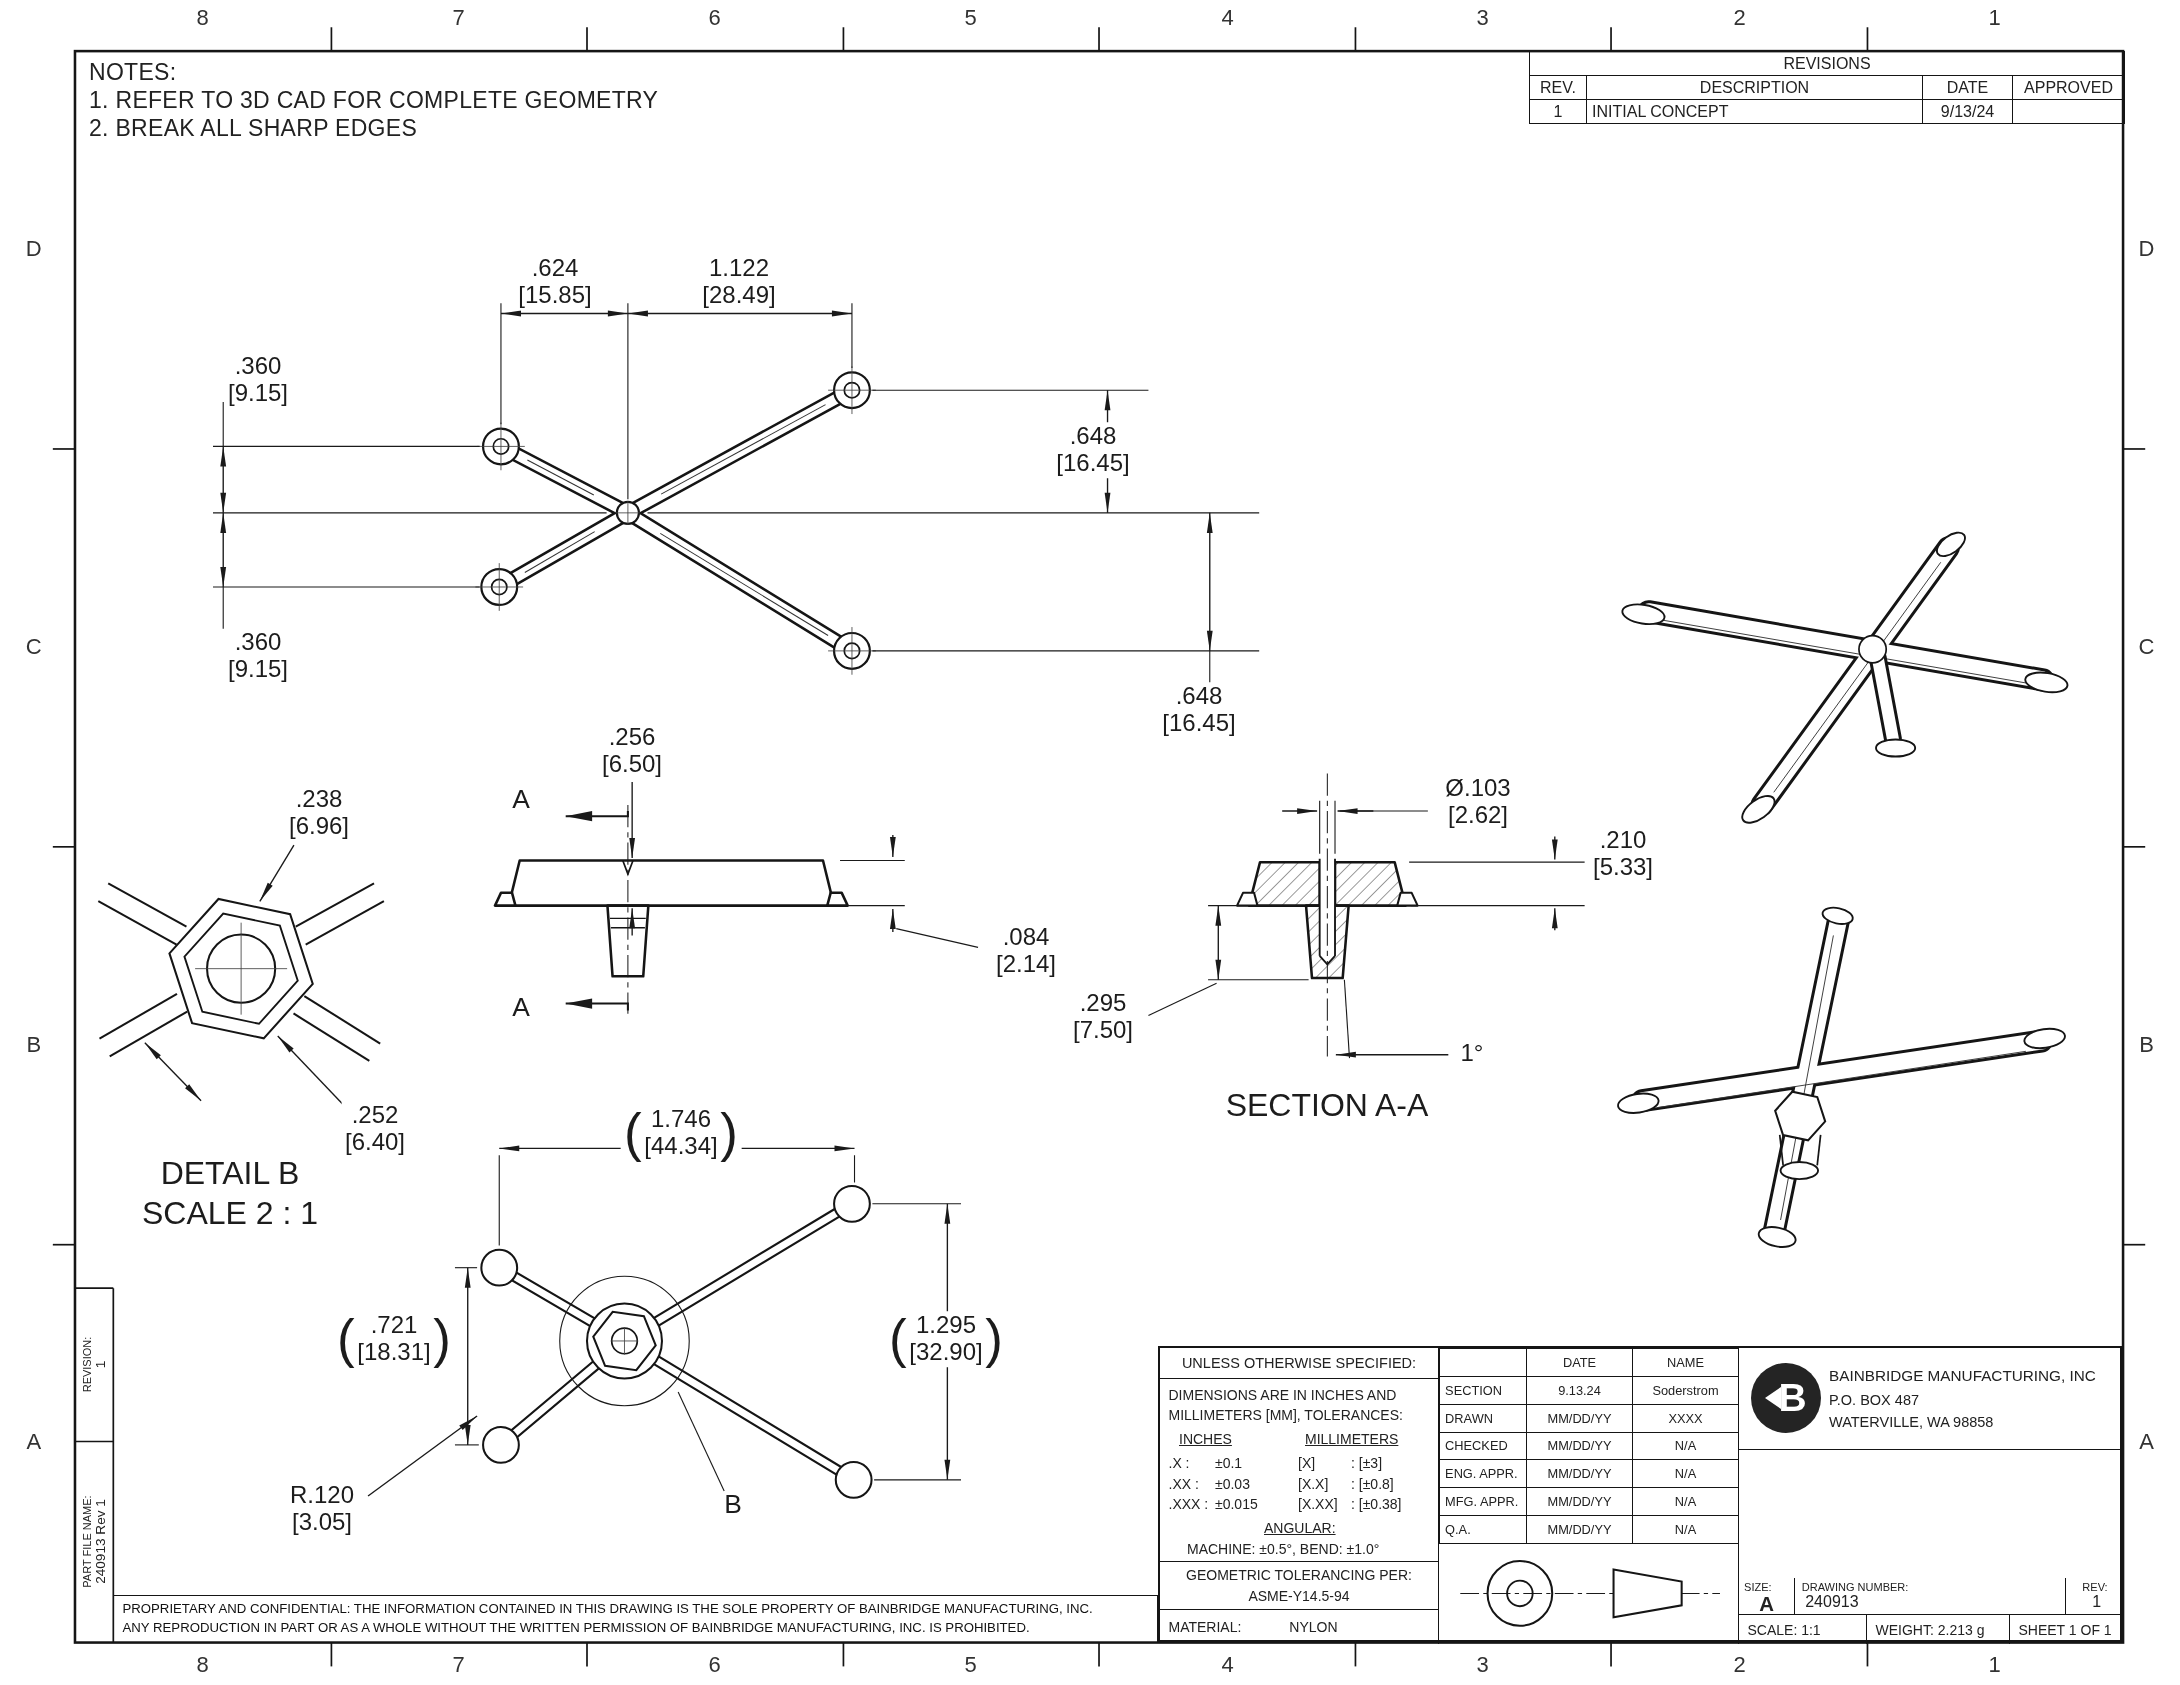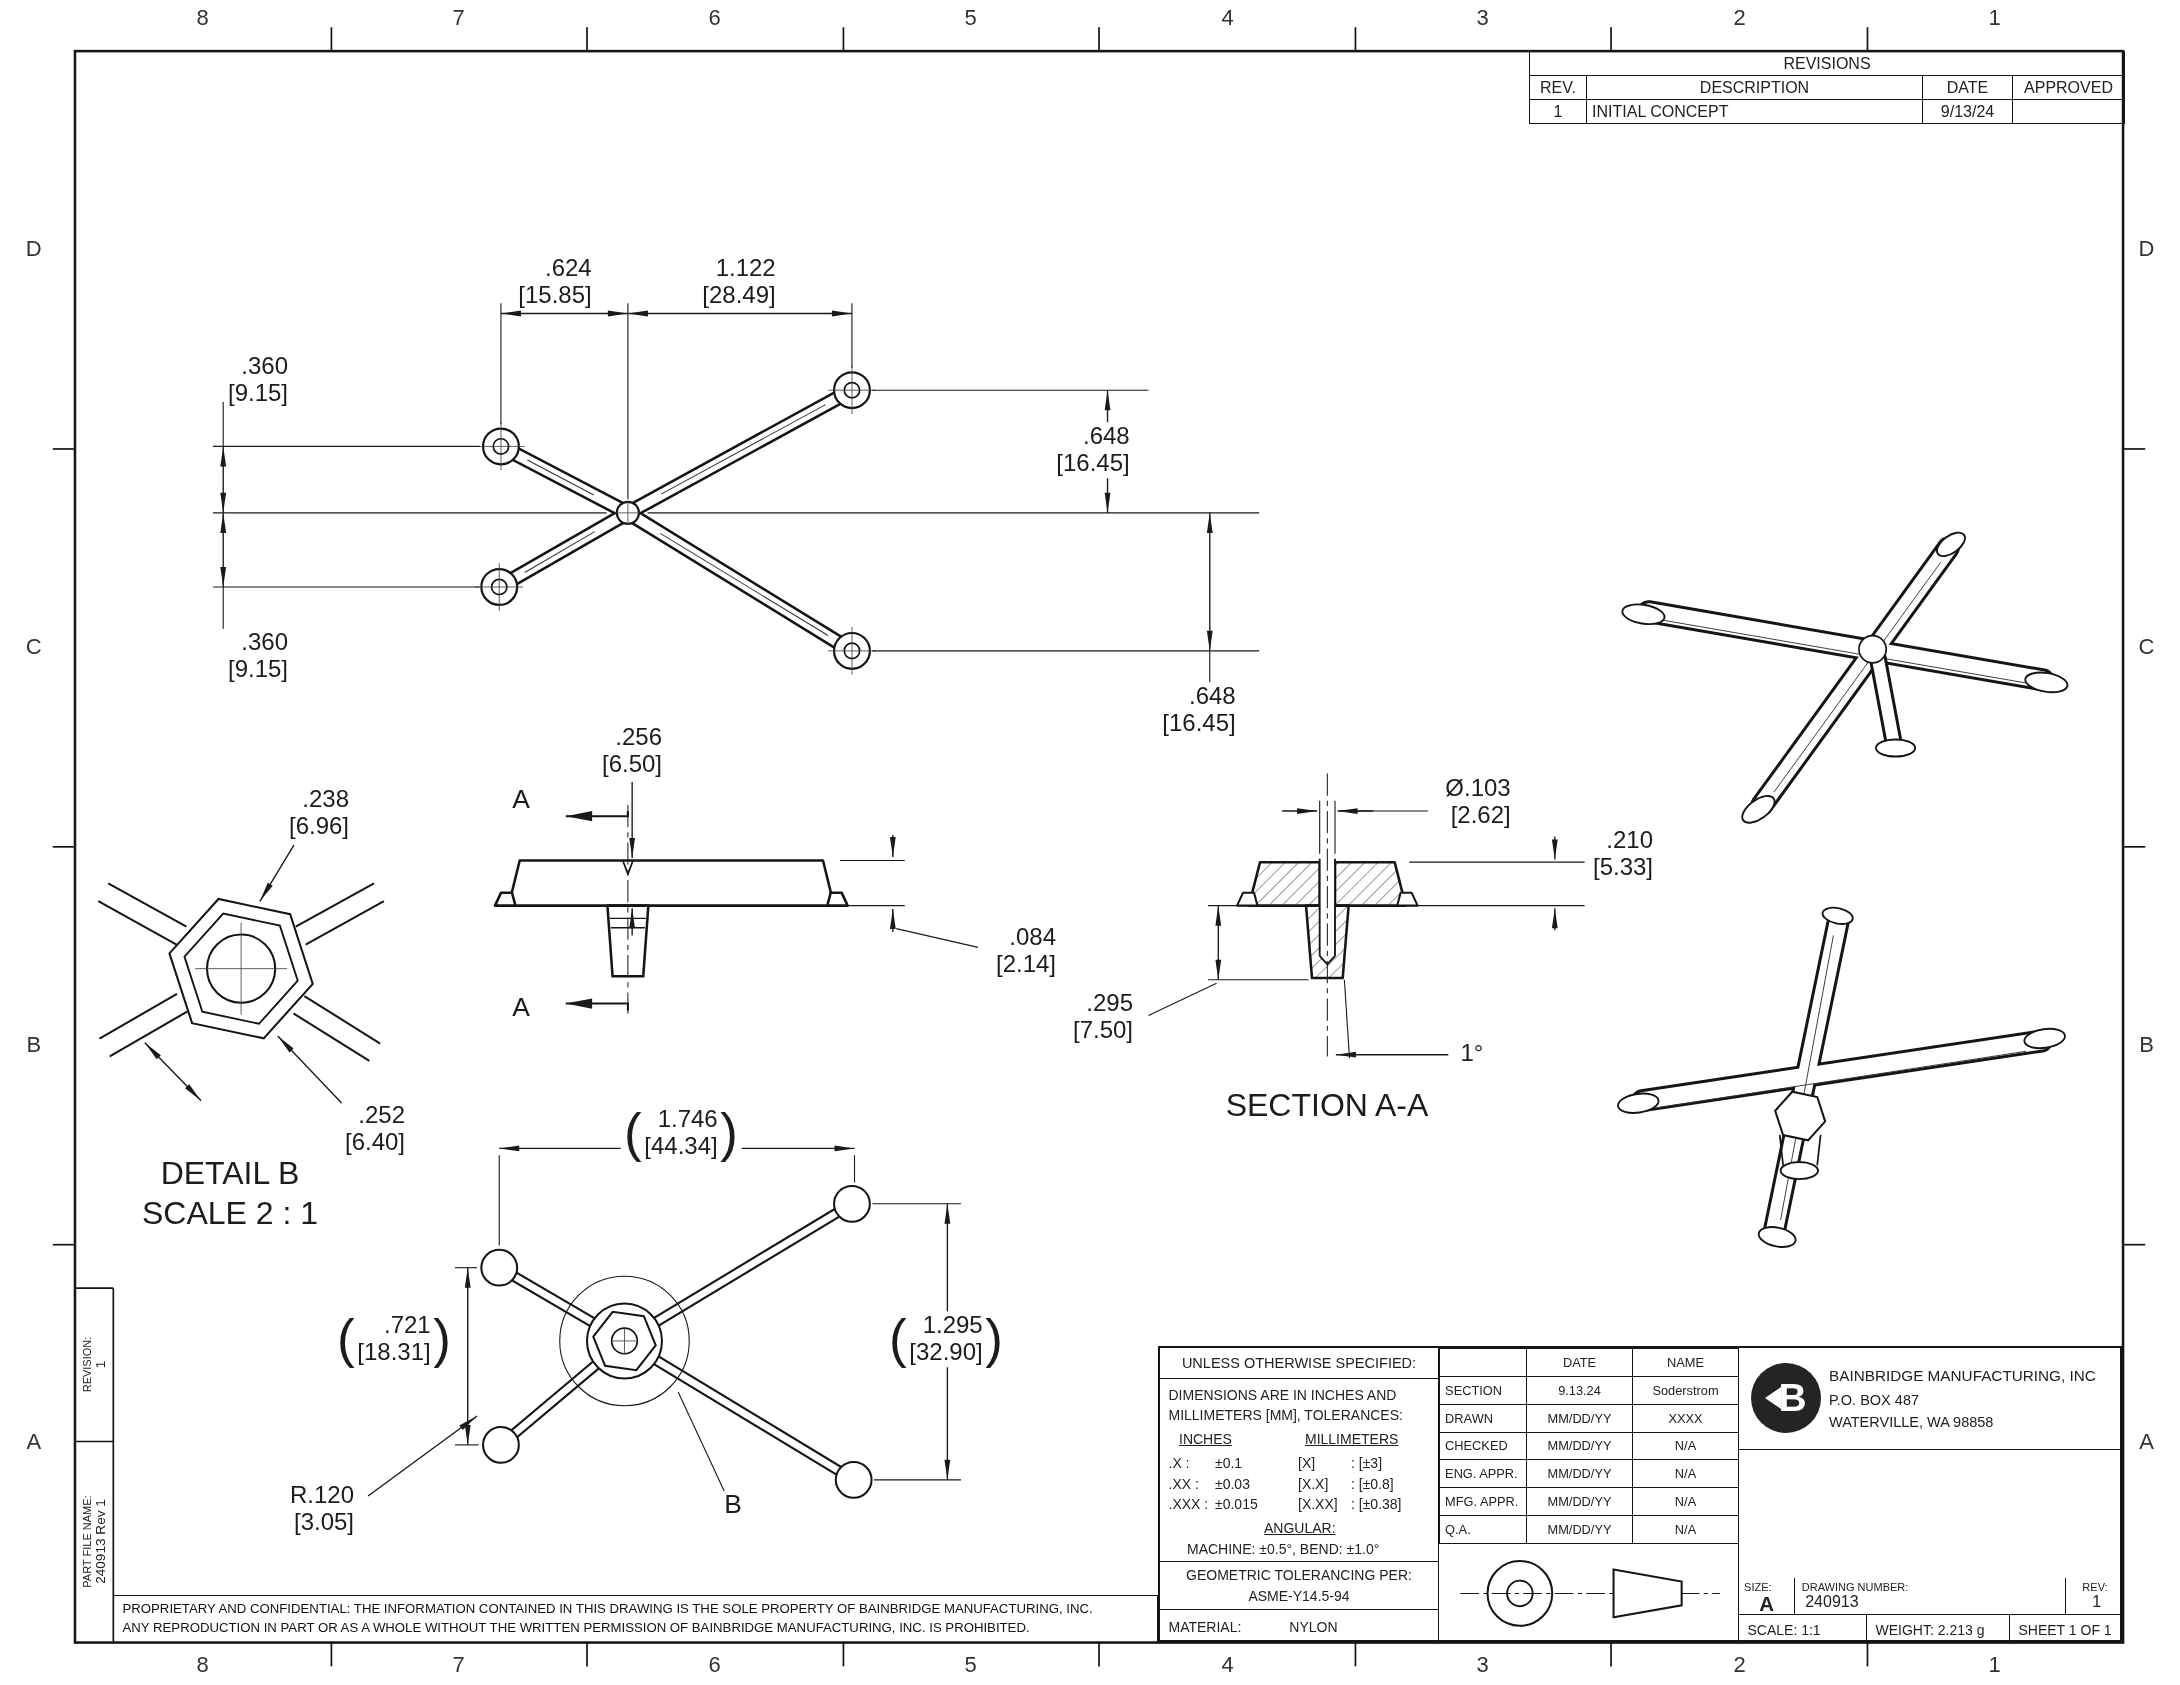--- a/index.html
+++ b/index.html
@@ -2,21 +2,21 @@
 <html style="font-size:13.6px"><head>
 <meta charset="utf-8">
 <style>
 *{margin:0;padding:0;box-sizing:border-box}
 html,body{background:#9a9a9a}
 body{font-family:"Liberation Sans",sans-serif}
 .sheet{position:relative;width:2181px;height:1686px;background:#ffffff;color:#1a1a1a;overflow:hidden}
 svg.geom{position:absolute;left:0;top:0}
 .zone{position:absolute;width:37px;font-size:22px;color:#333;text-align:center}
 .notes{position:absolute;left:89px;top:58px;font-size:23px;color:#222;line-height:1.22;letter-spacing:0.3px}
-.dim{position:absolute;transform:translate(-50%,-50%);text-align:right;font-size:24px;line-height:1.12;white-space:nowrap;background:#fff;padding:0.9px 3.4px;color:#1c1c1c}
+.dim{position:absolute;transform:translate(-50%,-50%);text-align:center;font-size:24px;line-height:1.12;white-space:nowrap;background:#fff;padding:0.9px 3.4px;color:#1c1c1c}
 .dim .stk{display:inline-flex;flex-direction:column;vertical-align:middle}
 .dim.flex{display:flex;align-items:center;gap:2.6px}
 .dim .bp{font-size:53px;font-weight:400;line-height:.85}
 .lbl{position:absolute;transform:translate(-50%,-50%);text-align:center;font-size:32px;line-height:1.25;white-space:nowrap;color:#1c1c1c}
 .lbl.big{font-size:26.4px}
 .rev-table{position:absolute;left:1529px;top:51px;width:595px;border-collapse:collapse;font-size:16px;color:#222;table-layout:fixed}
 .rev-table td{border:1.7px solid #151515;text-align:center;height:24px;padding:0 5.1px;overflow:hidden;white-space:nowrap}
 .rev-table td.l{text-align:left}
 .tb{position:absolute;left:1158px;top:1346px;width:964px;height:296px;border:2.6px solid #151515;font-size:14px;color:#222}
 .tb .abs{position:absolute;white-space:nowrap}
@@ -394,20 +394,25 @@
 <div class="zone" style="left:1976px;top:1652px">1</div>
 <div class="zone" style="left:15.3px;top:236px">D</div>
 <div class="zone" style="left:15.3px;top:634px">C</div>
 <div class="zone" style="left:15.3px;top:1032px">B</div>
 <div class="zone" style="left:15.3px;top:1429px">A</div>
 <div class="zone" style="left:2128px;top:236px">D</div>
 <div class="zone" style="left:2128px;top:634px">C</div>
 <div class="zone" style="left:2128px;top:1032px">B</div>
 <div class="zone" style="left:2128px;top:1429px">A</div>
 
+<div class="notes">
+<div>NOTES:</div>
+<div>1.  REFER TO 3D CAD FOR COMPLETE GEOMETRY</div>
+<div>2.  BREAK ALL SHARP EDGES</div>
+</div>
 
 <table class="rev-table">
 <colgroup>
         <col style="width:57px">
         <col style="width:336px">
         <col style="width:90px">
         <col style="width:112px">
       </colgroup>
 <tbody>
         <tr>

